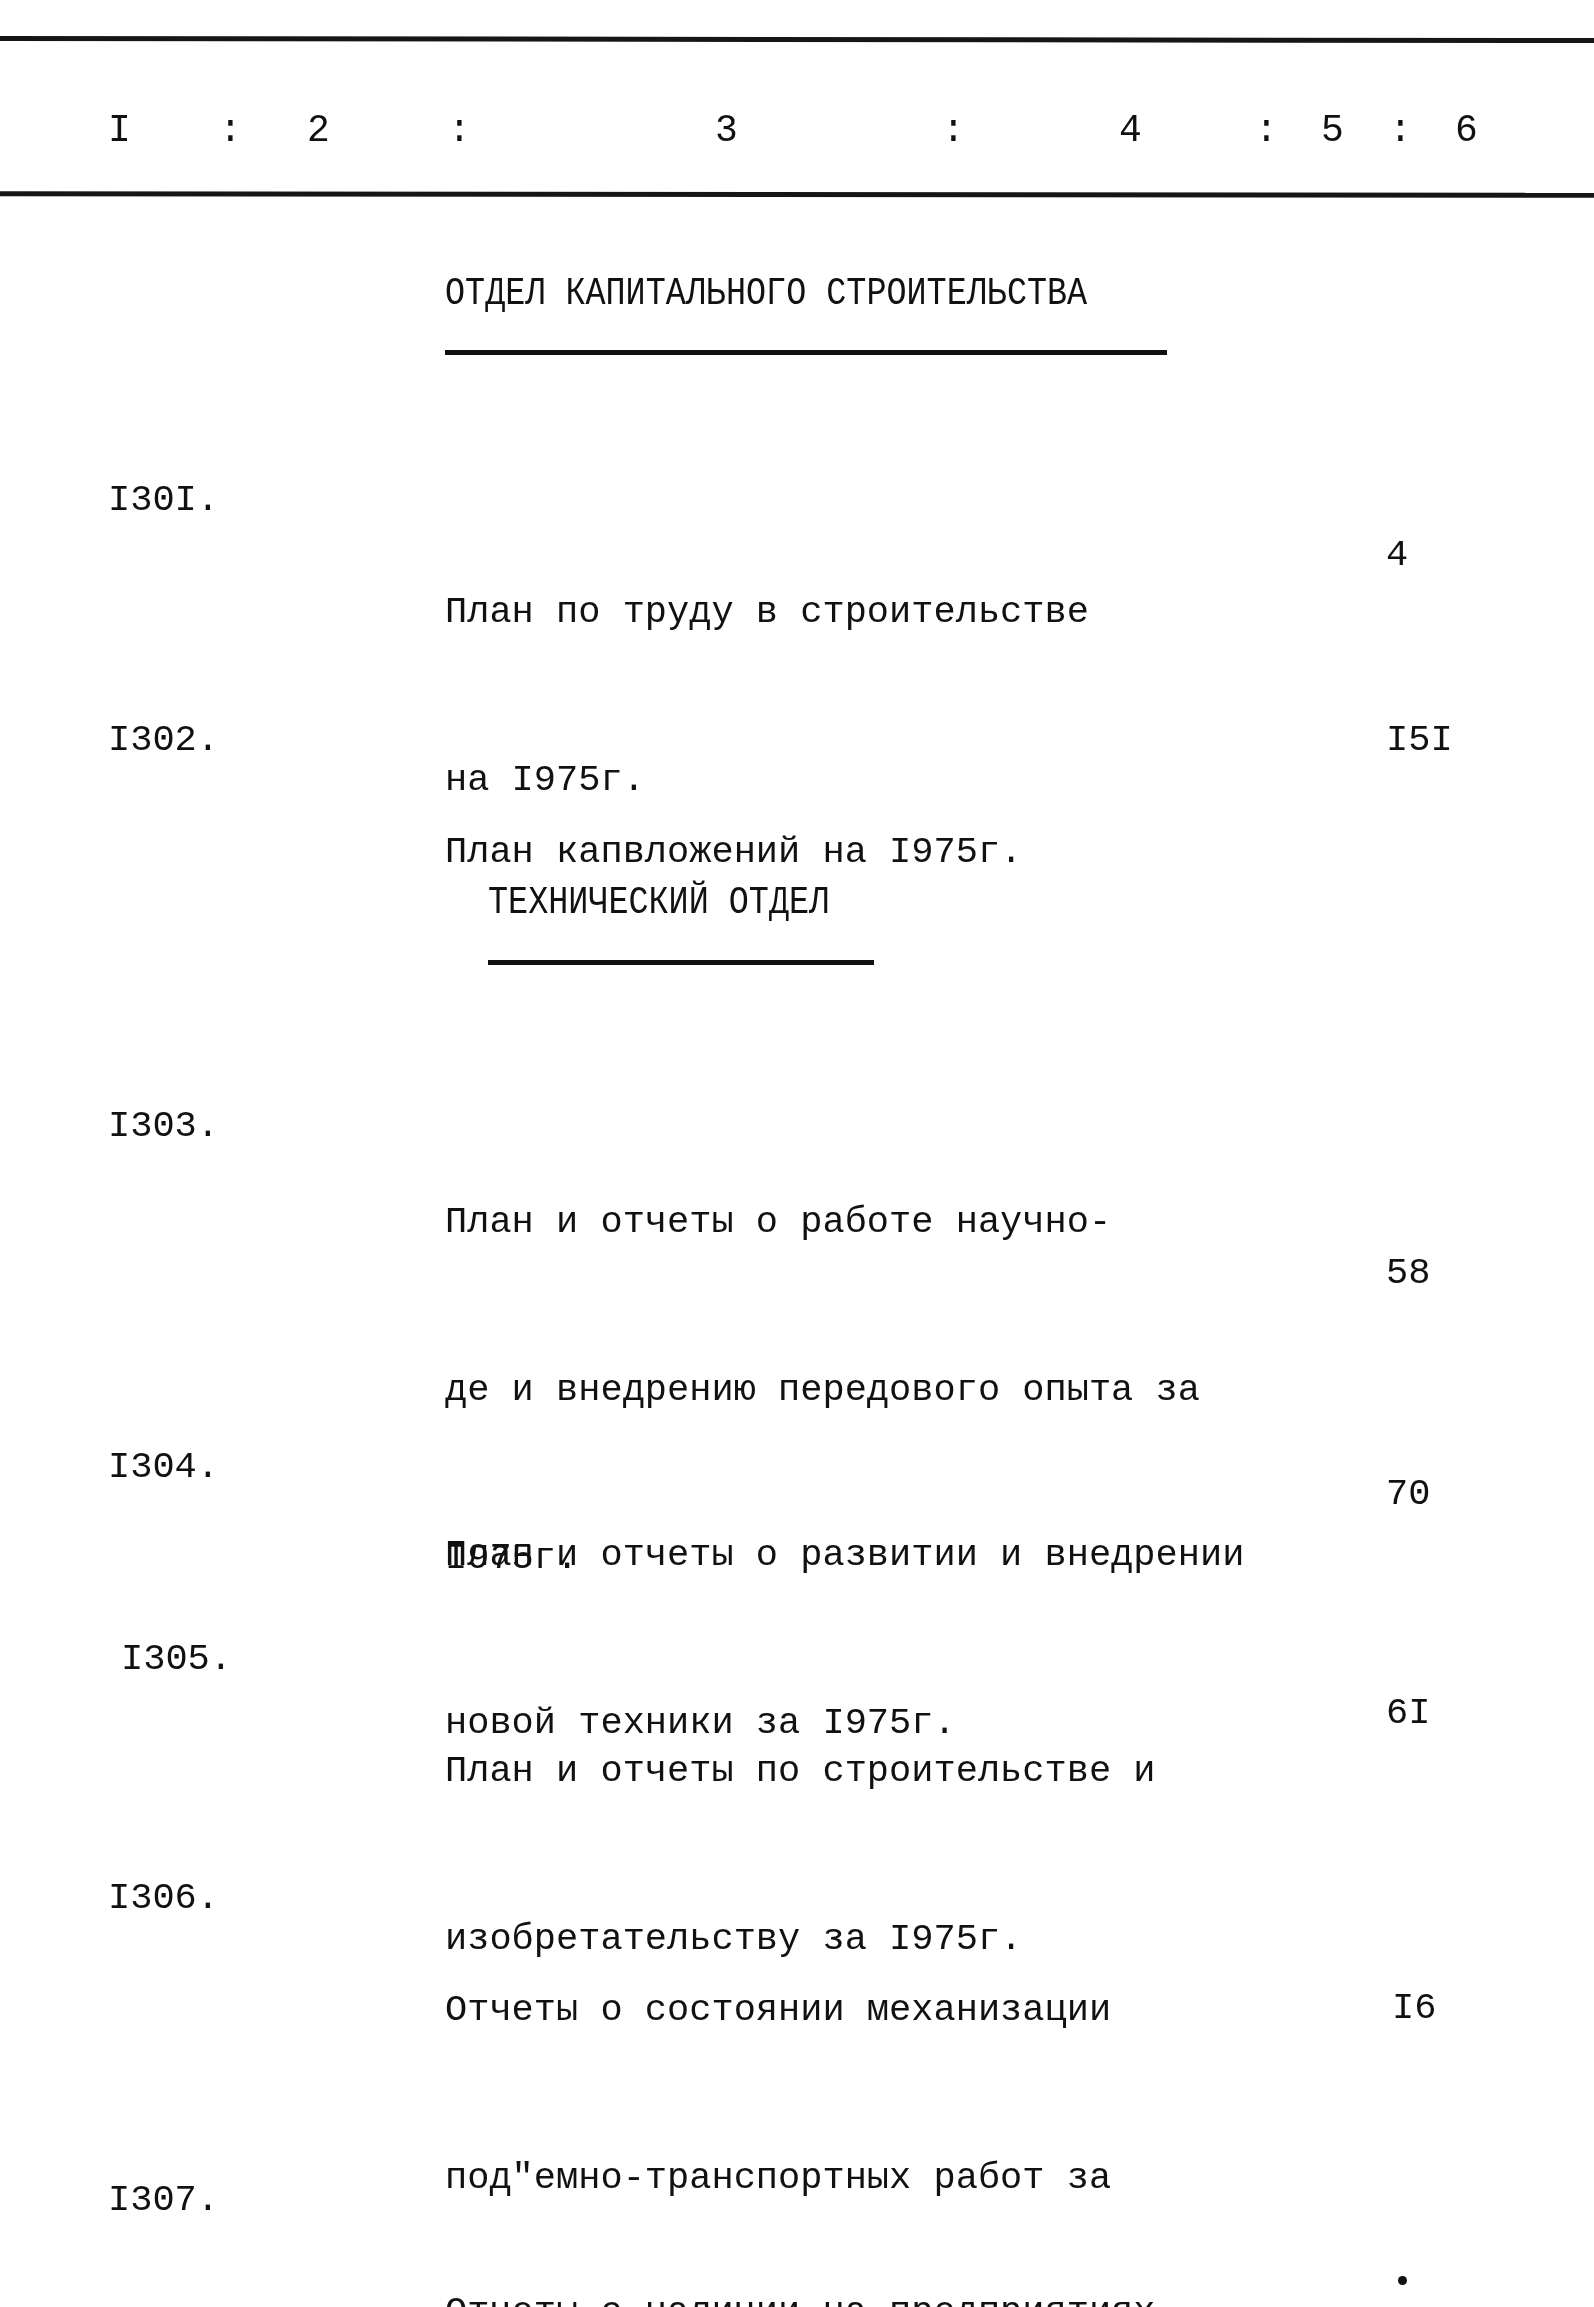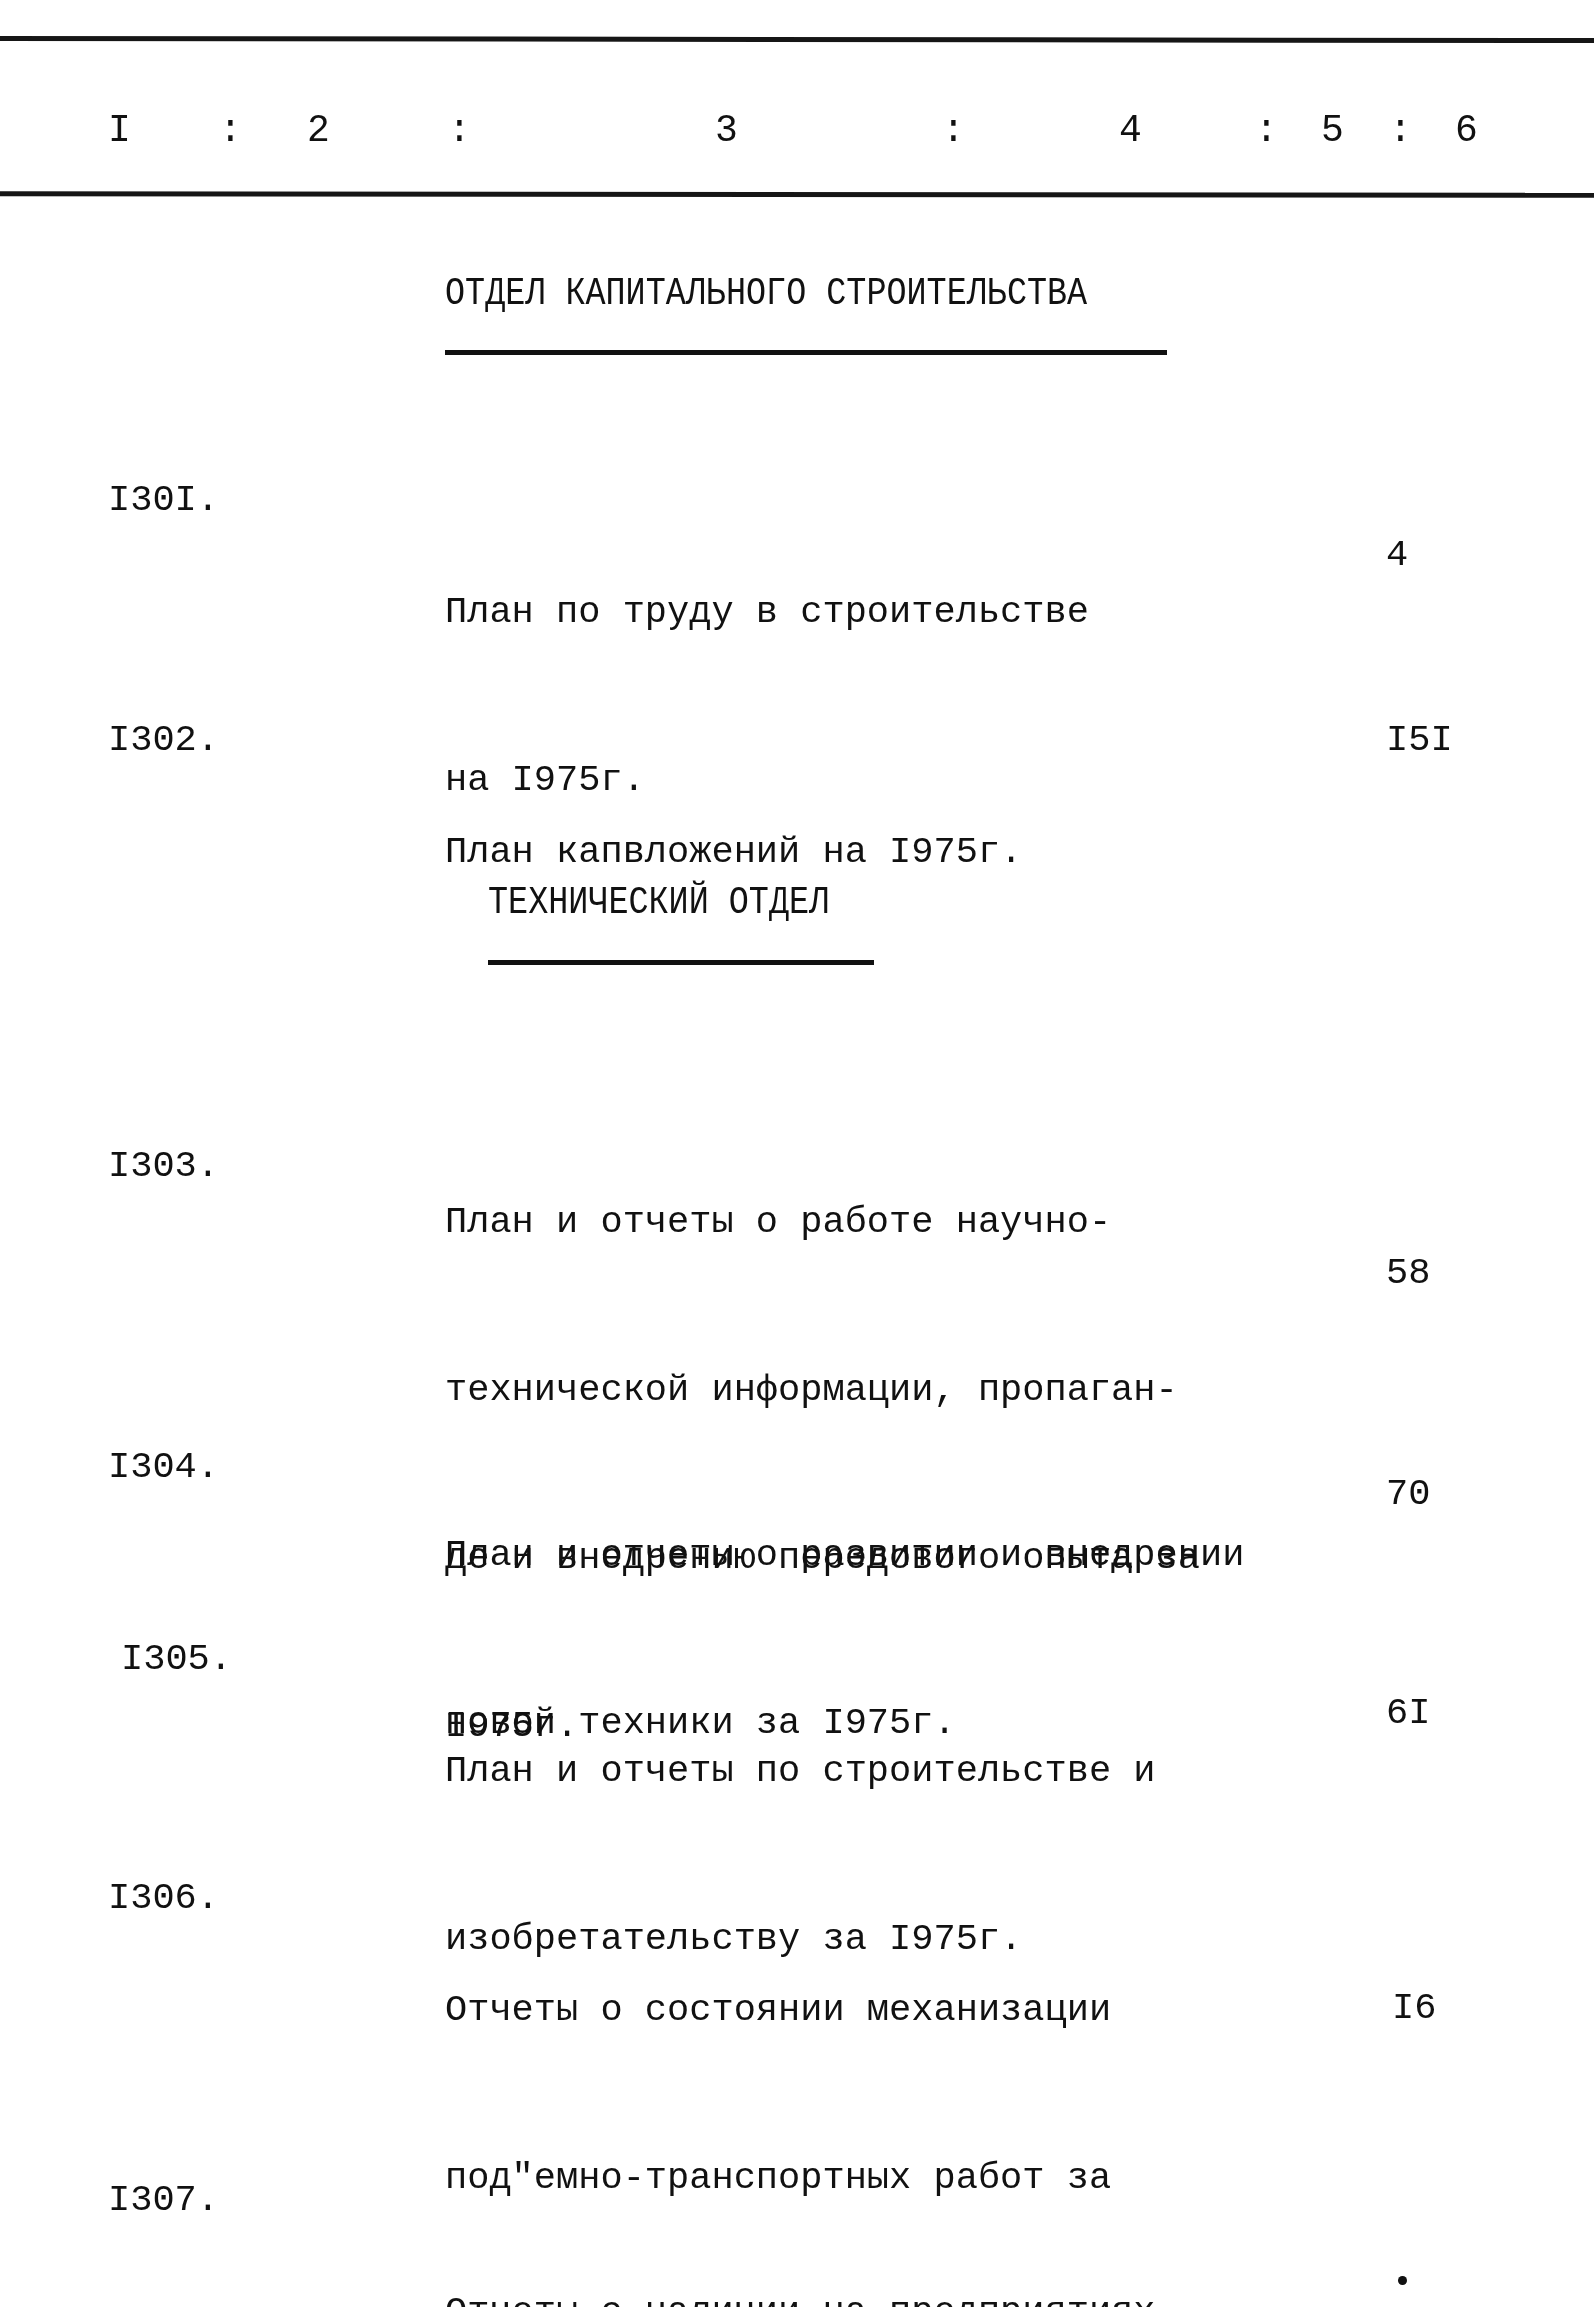--- a/index.html
+++ b/index.html
@@ -115,24 +115,23 @@
     </div>
     <div class="entry-pages" style="left:1386px; top:712px;">I5I</div>
   </div>
 </div>
 
 <div>
   <div class="section-title" style="left:488px; top:881px;">ТЕХНИЧЕСКИЙ ОТДЕЛ</div>
   <div class="section-underline" style="left:488px; top:960px; width:386px;"></div>
 
   <div>
-    <div class="entry-num" style="top:1138px;text-align:center;">I303.</div>
+    <div class="entry-num" style="top:1098px;text-align:center;">I303.</div>
     <div class="entry-text" style="top:1082px;">
       <span>План и отчеты о работе научно-</span>
-      <span>технической информации, пропаган-</span>
       <span>де и внедрению передового опыта за</span>
       <span>I975г.</span>
     </div>
     <div class="entry-pages" style="left:1386px; top:1245px;">58</div>
   </div>
 
   <div>
     <div class="entry-num" style="top:1415px;margin-top:24px;">I304.</div>
     <div class="entry-text" style="top:1415px;">
       <span>План и отчеты о развитии и внедрении</span>

